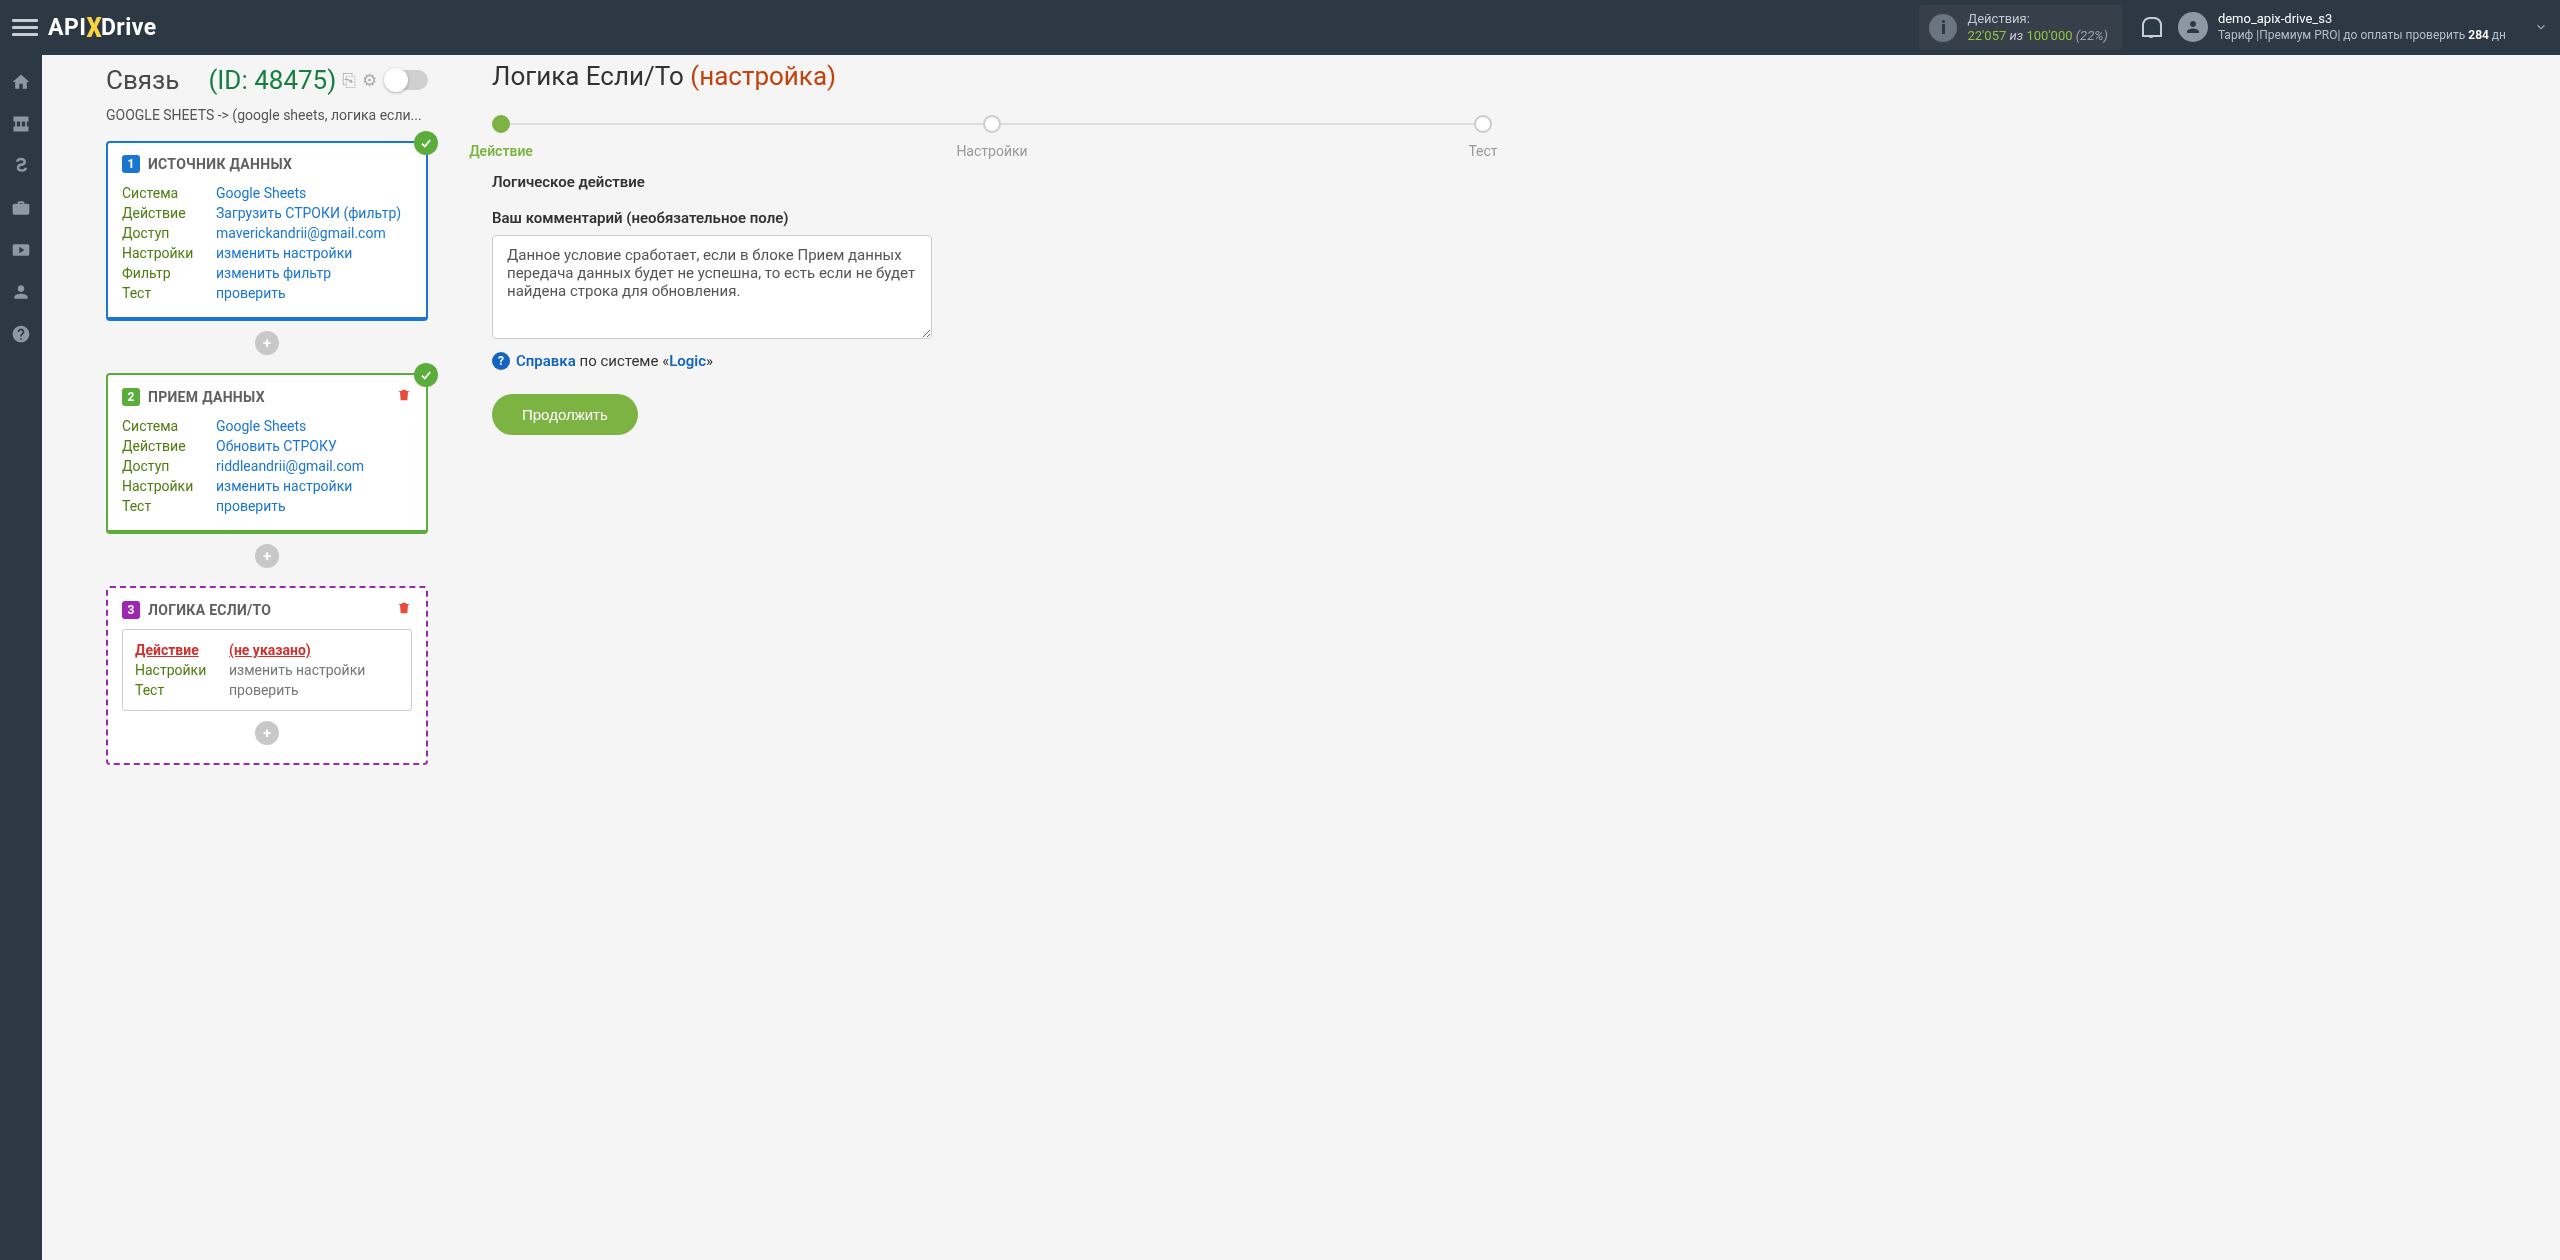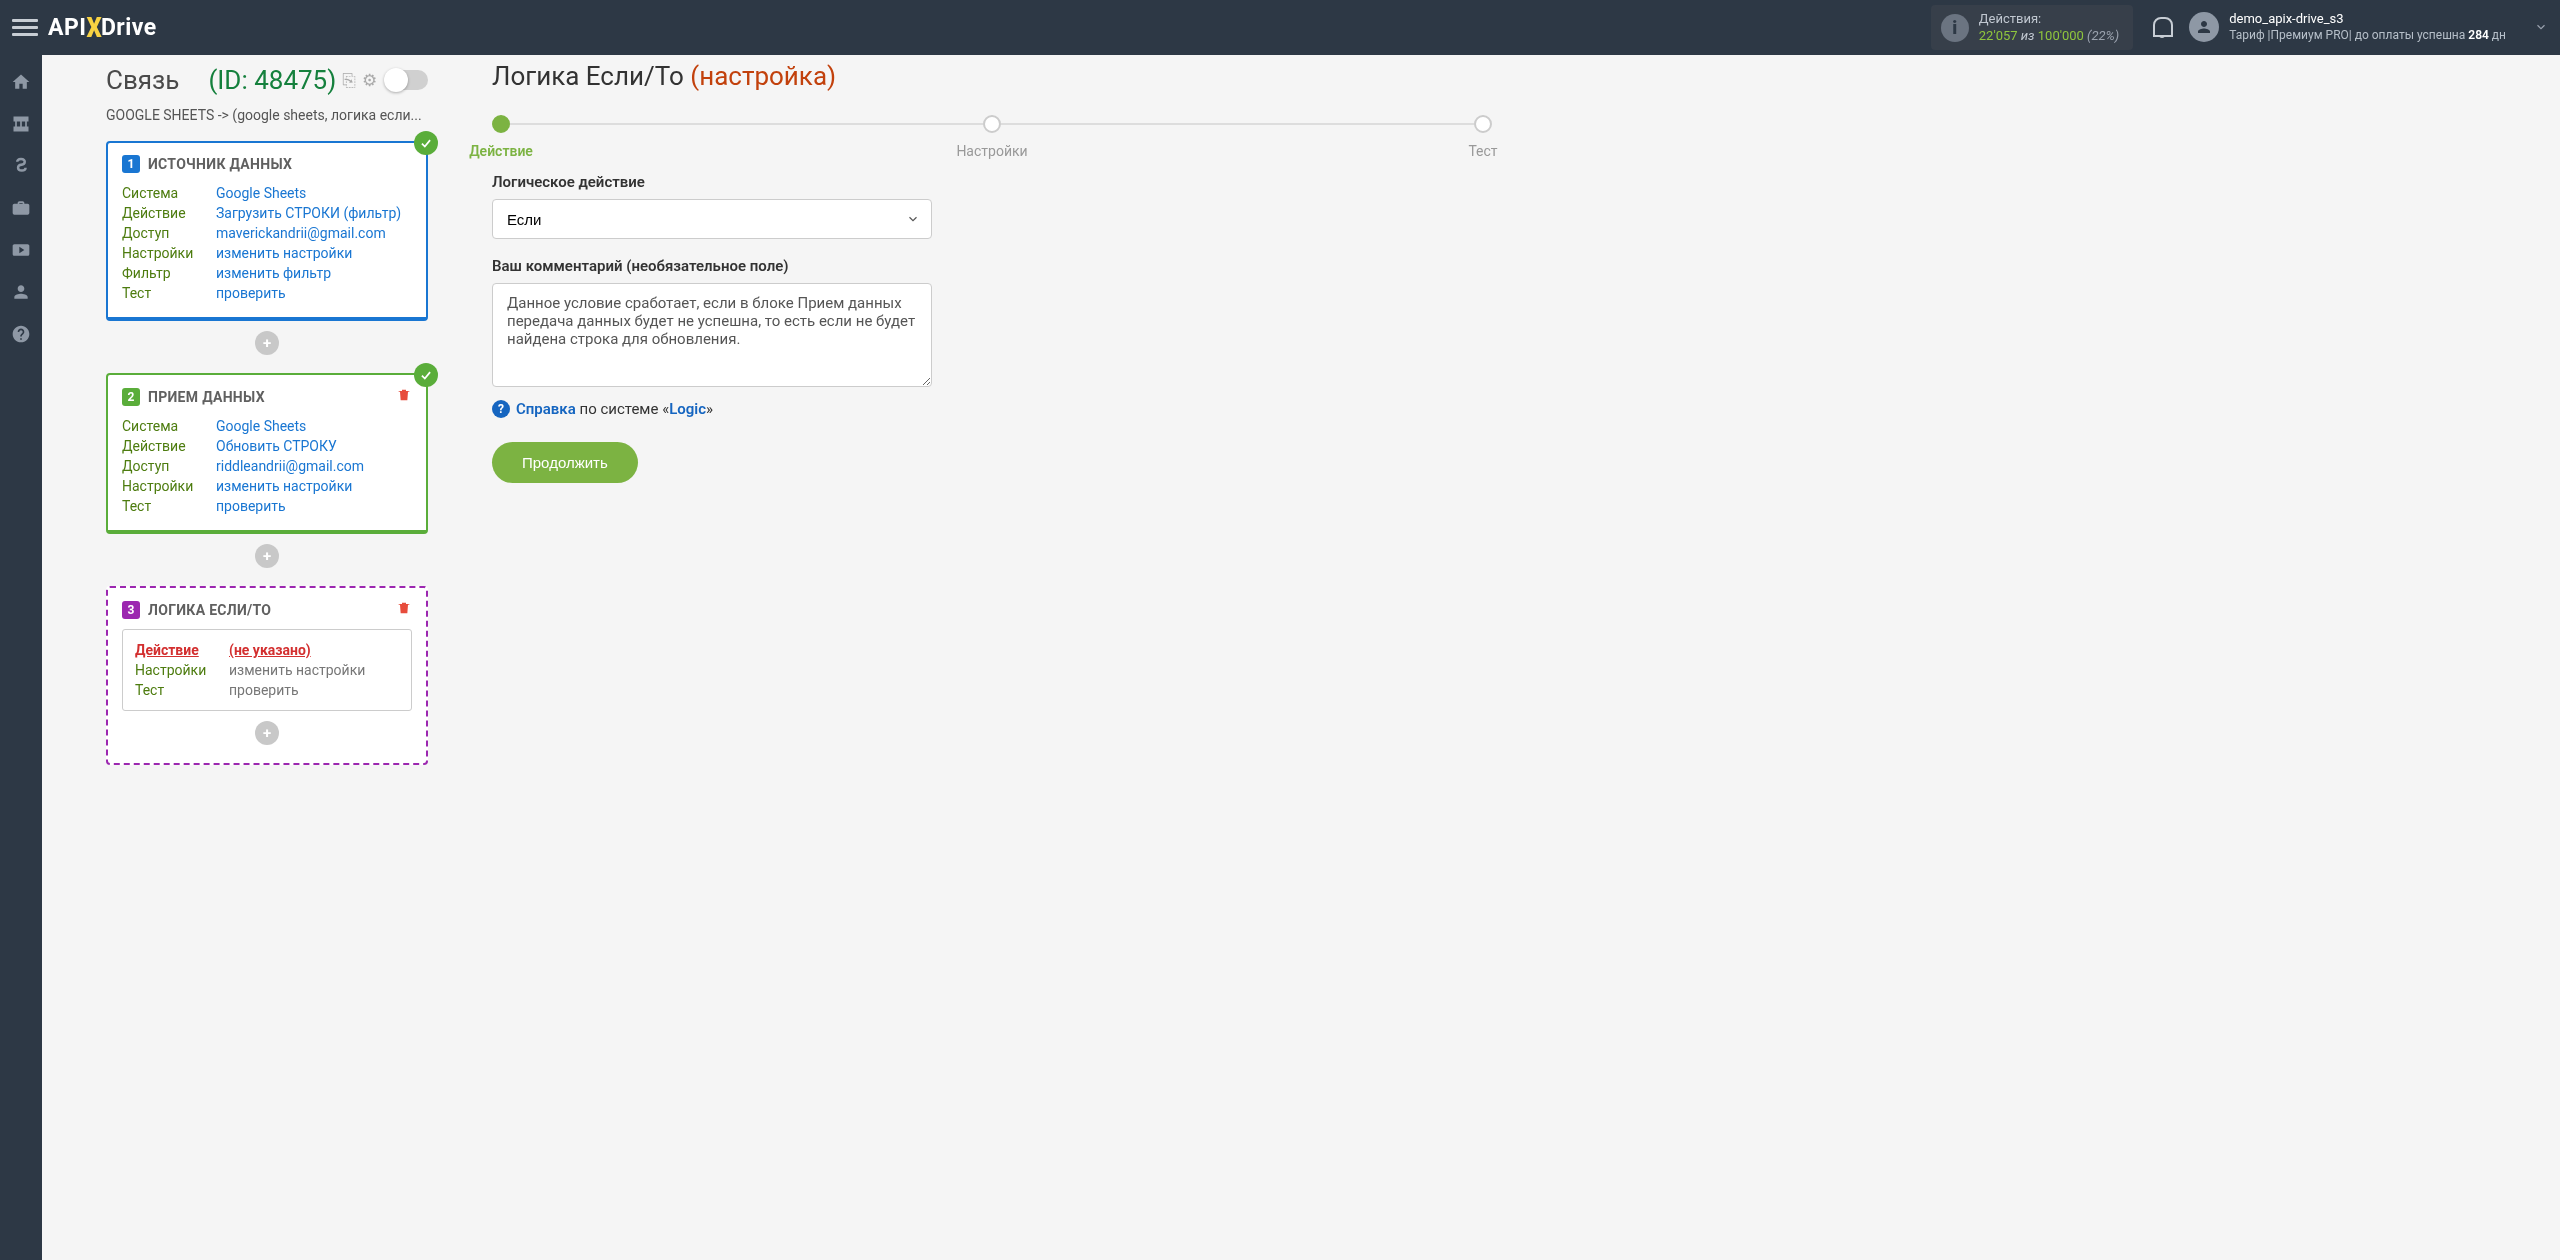--- a/index.html
+++ b/index.html
@@ -124,21 +124,21 @@
   <div class="bell"></div>
   <div class="user-block">
     <div class="avatar-circle">
       <svg viewBox="0 0 24 24">
           <path d="M12 12c2.2 0 4-1.8 4-4s-1.8-4-4-4-4 1.8-4 4 1.8 4 4 4zm0 2c-2.7 0-8 1.3-8 4v2h16v-2c0-2.7-5.3-4-8-4z"></path>
         </svg>
     </div>
     <div class="user-info">
       <div>demo_apix-drive_s3</div>
       <div class="tariff">
-        <span>Тариф |Премиум PRO| до оплаты успешна </span><span class="bold">284</span><span> дн</span>
+        <span>Тариф |Премиум PRO| до оплаты проверить </span><span class="bold">284</span><span> дн</span>
       </div>
     </div>
     <div class="chev-down"><svg viewBox="0 0 24 24">
           <polyline points="6 9 12 15 18 9"></polyline>
         </svg></div>
   </div>
 </div>
 
 <div class="sidebar">
   <div class="side-item">
@@ -305,26 +305,20 @@
         <div class="step-label">Настройки</div>
       </div>
       <div class="step-line"></div>
       <div class="step">
         <div class="step-circle"></div>
         <div class="step-label">Тест</div>
       </div>
     </div>
 
     <div class="form-label">Логическое действие</div>
-    <div class="select-wrap">
-      <input class="select-input" readonly="" value="Если" style="">
-      <div class="select-arrow"><svg viewBox="0 0 24 24">
-            <polyline points="6 9 12 15 18 9"></polyline>
-          </svg></div>
-    </div>
 
     <div class="form-label">Ваш комментарий (необязательное поле)</div>
     <textarea class="textarea-input" style="">Данное условие сработает, если в блоке Прием данных передача данных будет не успешна, то есть если не будет найдена строка для обновления.</textarea>
 
     <div class="help-link">
       <div class="q">?</div>
       <span>
         <a>Справка</a><span class="gray"> по системе «</span><a>Logic</a><span class="gray">»</span>
       </span>
     </div>

